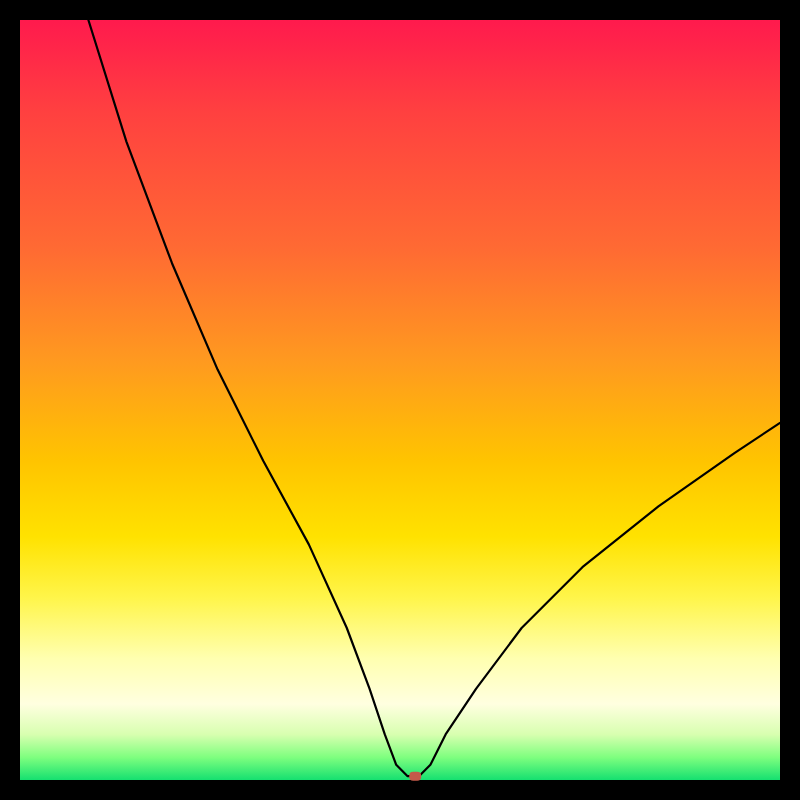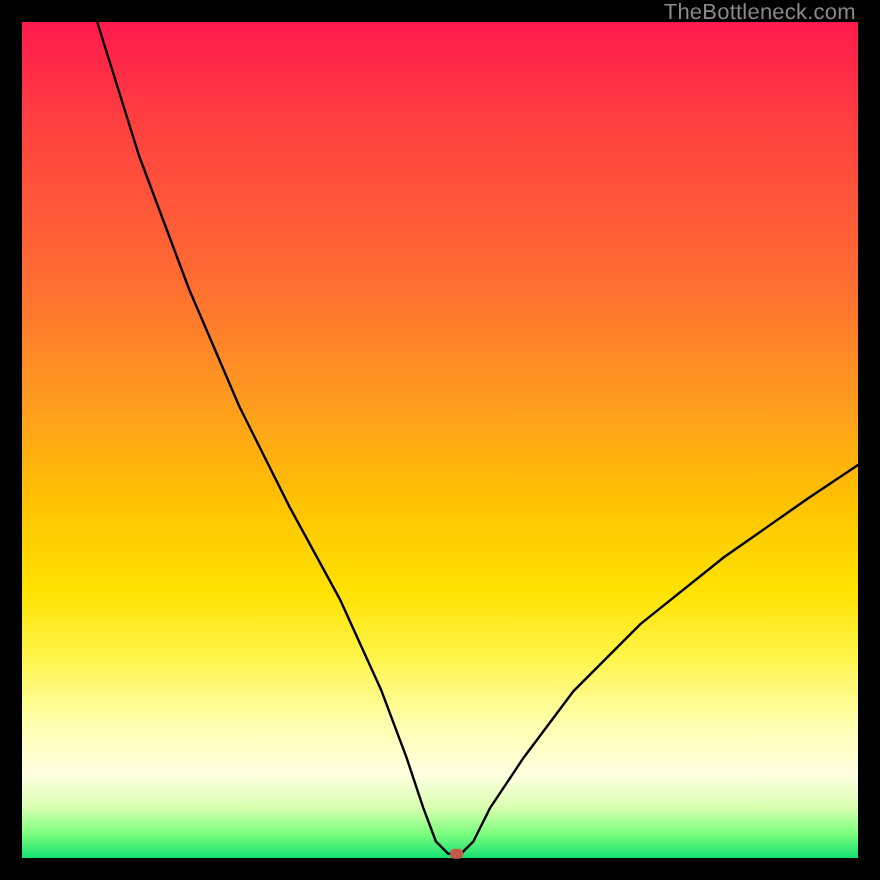--- a/index.html
+++ b/index.html
@@ -74,15 +74,14 @@
 
 <div class="frame">
 
   <div class="plot-area">
     <svg viewBox="0 0 760 760">
       <path id="curve-path" class="curve" d="M68.4 0.0 L106.4 121.6 L152.0 243.2 L197.6 349.6 L243.2 440.8 L288.8 524.4 L326.8 608.0 L349.6 668.8 L364.8 714.4 L376.2 744.8 L387.6 756.2 L399.0 756.2 L410.4 744.8 L425.6 714.4 L456.0 668.8 L501.6 608.0 L562.4 547.2 L638.4 486.4 L714.4 433.2 L760.0 402.8"></path>
       <rect id="marker-dot" class="marker" x="389.2" y="751.7" width="12" height="9" rx="4" ry="4" fill="#c45a4a"></rect>
     </svg>
   </div>
 
-  <div class="watermark">TheBottleneck.com</div>
 
 </div>
 
 </body></html>

